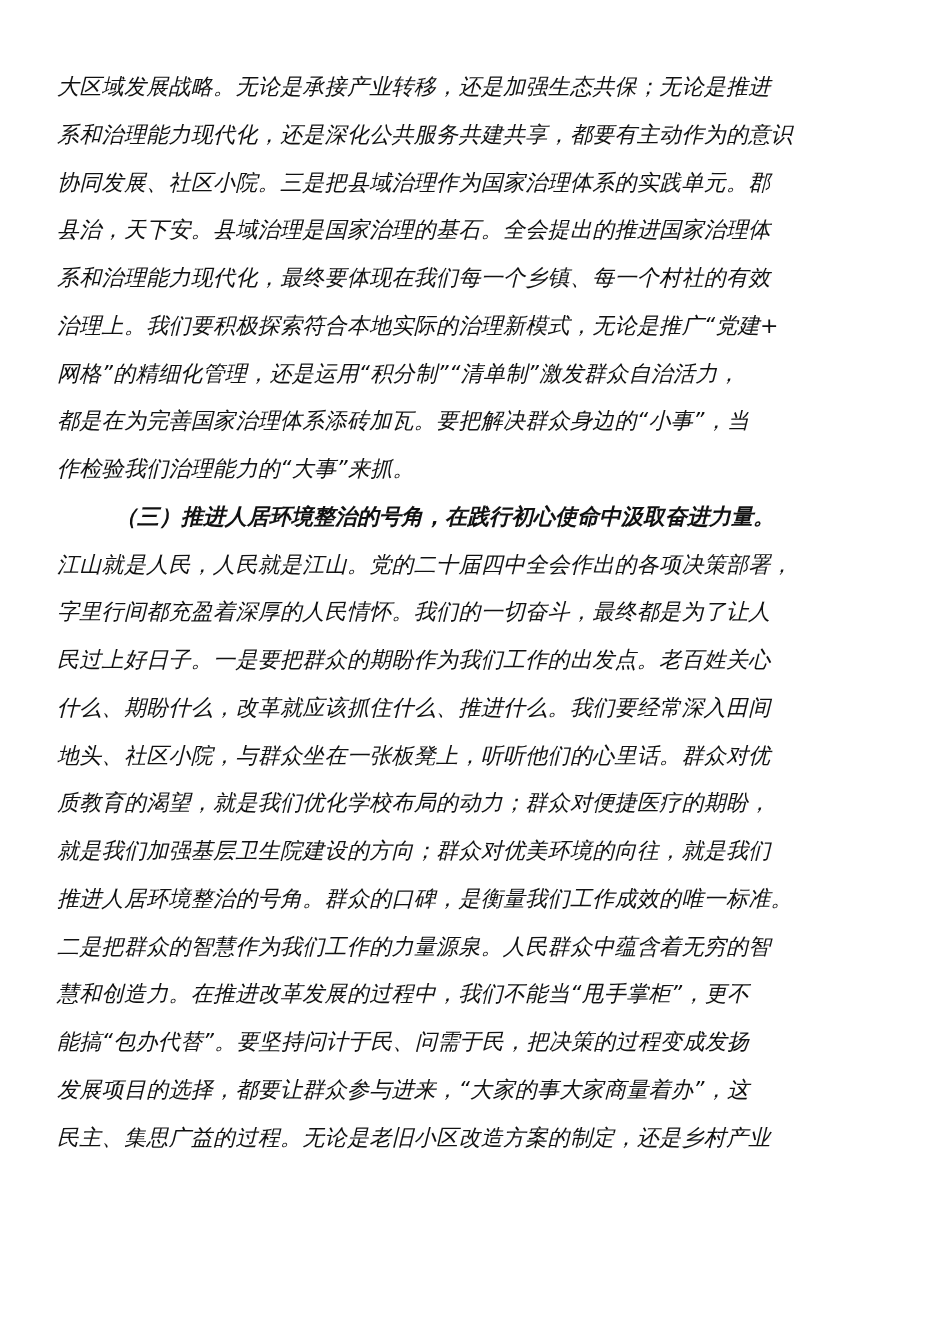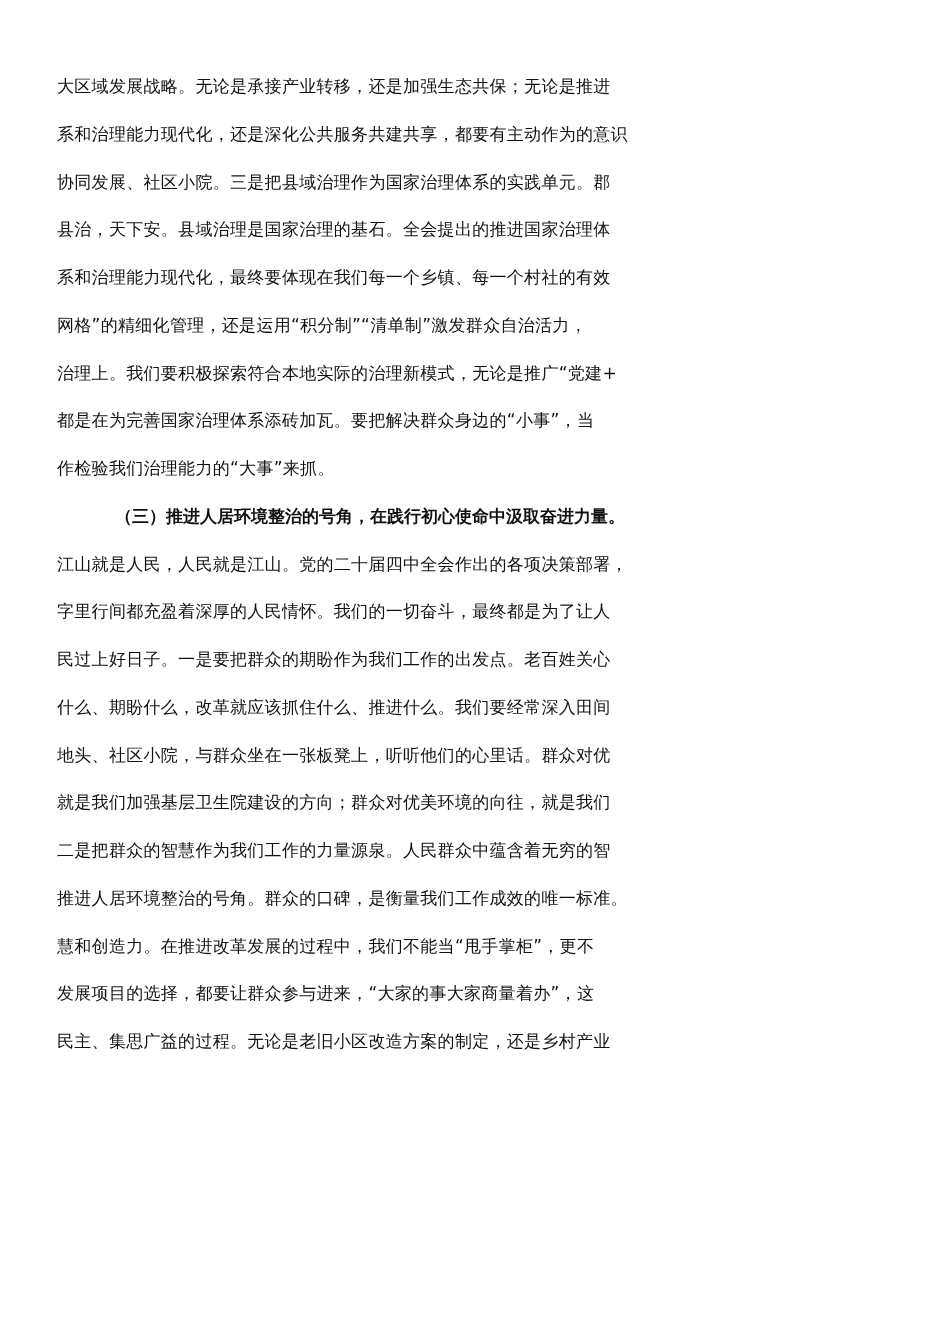--- a/index.html
+++ b/index.html
@@ -17,54 +17,57 @@
     }
     .page {
       position: absolute;
       left: 57px;
       top: 63px;
       width: 840px;
     }
     .line {
       height: 47.75px;
       line-height: 47.75px;
-      font-size: 17px;
+      font-size: 22px;
       white-space: nowrap;
       letter-spacing: 0.3px;
+      font-style: italic;
     }
     .heading {
       font-weight: bold;
       padding-left: 58px;
       letter-spacing: 0px;
     }
   </style>
 </head>
 <body>
 
 <div class="page">
   <div>
     <div class="line">大区域发展战略。无论是承接产业转移，还是加强生态共保；无论是推进</div>
     <div class="line">系和治理能力现代化，还是深化公共服务共建共享，都要有主动作为的意识</div>
     <div class="line">协同发展、社区小院。三是把县域治理作为国家治理体系的实践单元。郡</div>
     <div class="line">县治，天下安。县域治理是国家治理的基石。全会提出的推进国家治理体</div>
     <div class="line">系和治理能力现代化，最终要体现在我们每一个乡镇、每一个村社的有效</div>
+    <div class="line">治理上。我们要积极探索符合本地实际的治理新模式，无论是推广“党建+</div>
     <div class="line">网格”的精细化管理，还是运用“积分制”“清单制”激发群众自治活力，</div>
-    <div class="line">治理上。我们要积极探索符合本地实际的治理新模式，无论是推广“党建+</div>
     <div class="line">都是在为完善国家治理体系添砖加瓦。要把解决群众身边的“小事”，当</div>
     <div class="line">作检验我们治理能力的“大事”来抓。</div>
   </div>
 
   <div class="line heading">（三）推进人居环境整治的号角，在践行初心使命中汲取奋进力量。</div>
 
   <div>
     <div class="line">江山就是人民，人民就是江山。党的二十届四中全会作出的各项决策部署，</div>
     <div class="line">字里行间都充盈着深厚的人民情怀。我们的一切奋斗，最终都是为了让人</div>
     <div class="line">民过上好日子。一是要把群众的期盼作为我们工作的出发点。老百姓关心</div>
     <div class="line">什么、期盼什么，改革就应该抓住什么、推进什么。我们要经常深入田间</div>
     <div class="line">地头、社区小院，与群众坐在一张板凳上，听听他们的心里话。群众对优</div>
+    <div class="line">质教育的渴望，就是我们优化学校布局的动力；群众对便捷医疗的期盼，</div>
     <div class="line">就是我们加强基层卫生院建设的方向；群众对优美环境的向往，就是我们</div>
+    <div class="line">推进人居环境整治的号角。群众的口碑，是衡量我们工作成效的唯一标准。</div>
     <div class="line">二是把群众的智慧作为我们工作的力量源泉。人民群众中蕴含着无穷的智</div>
-    <div class="line">推进人居环境整治的号角。群众的口碑，是衡量我们工作成效的唯一标准。</div>
     <div class="line">慧和创造力。在推进改革发展的过程中，我们不能当“甩手掌柜”，更不</div>
+    <div class="line">能搞“包办代替”。要坚持问计于民、问需于民，把决策的过程变成发扬</div>
     <div class="line">发展项目的选择，都要让群众参与进来，“大家的事大家商量着办”，这</div>
     <div class="line">民主、集思广益的过程。无论是老旧小区改造方案的制定，还是乡村产业</div>
   </div>
 </div>
 
 </body></html>

